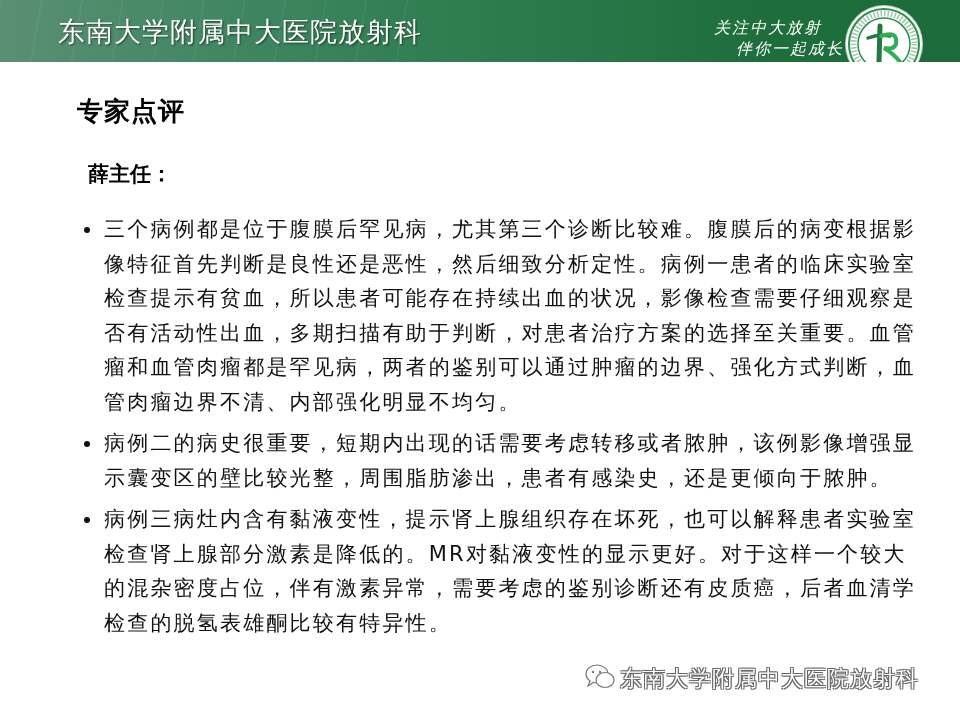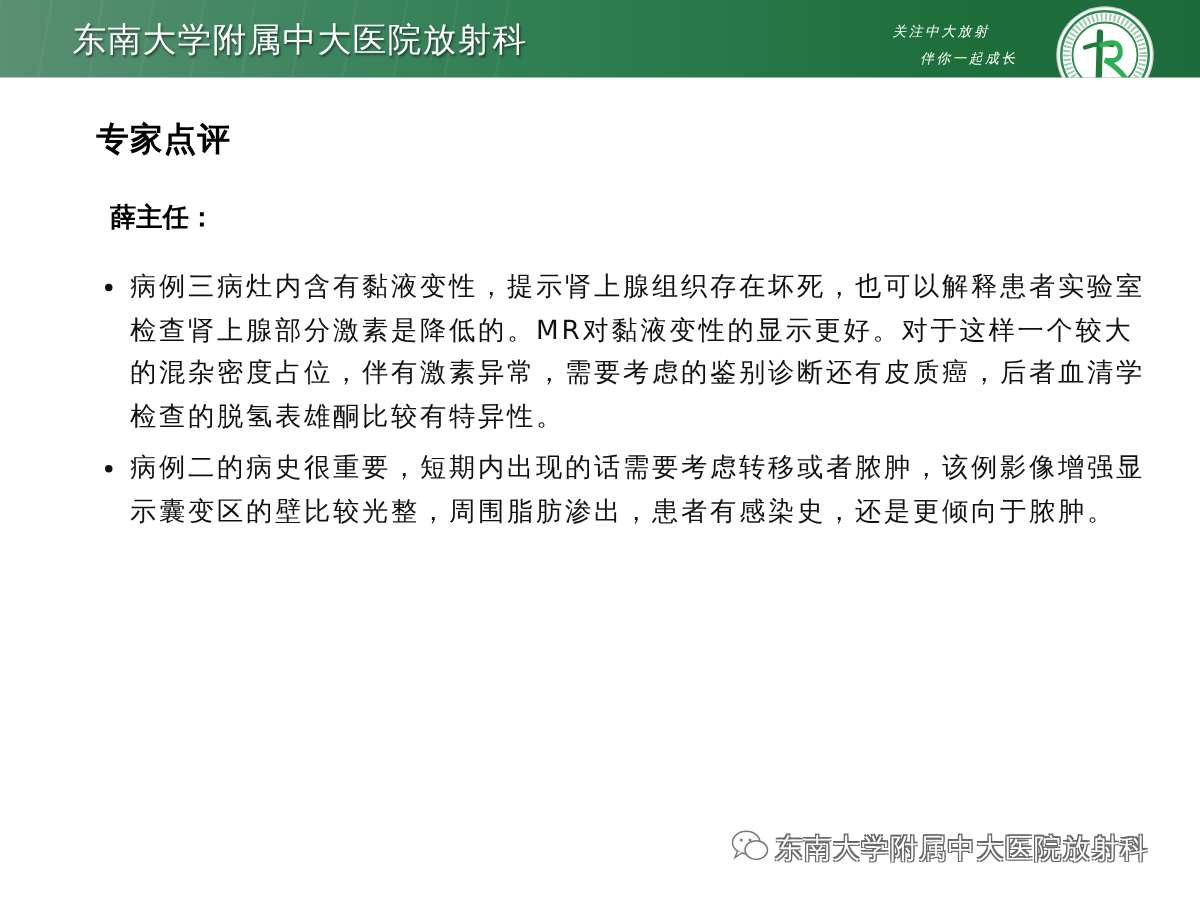--- a/index.html
+++ b/index.html
@@ -3,21 +3,21 @@
   <meta charset="utf-8">
   <style>
     html, body { margin:0; padding:0; }
     body { width:960px; height:720px; position:relative; overflow:hidden; background:#ffffff; font-family:"DejaVu Sans", sans-serif; color:#000; }
     .header { position:absolute; left:0; top:0; width:960px; height:62px;
       background: linear-gradient(90deg, #5a8f74 0%, #3f8660 25%, #2a7a4c 55%, #1e6e3c 80%, #1d6b3a 100%); overflow:hidden; }
     .header .texture { position:absolute; left:0; top:0; width:420px; height:62px; opacity:0.18;
       background: repeating-linear-gradient(100deg, rgba(255,255,255,0.25) 0 2px, transparent 2px 40px); }
     .header-title { position:absolute; left:58px; top:14px; font-family:"DejaVu Serif", serif; font-size:27px; color:#ffffff;
       letter-spacing:1px; text-shadow:1px 1px 2px rgba(0,0,0,0.55); }
-    .slogan { position:absolute; color:#ffffff; font-family:"DejaVu Serif", serif; font-style:italic; font-size:11px; letter-spacing:2px; }
+    .slogan { position:absolute; color:#ffffff; font-family:"DejaVu Serif", serif; font-style:italic; font-size:16px; letter-spacing:2px; }
     .slogan.l1 { left:714px; top:18px; }
     .slogan.l2 { left:736px; top:39px;font-family:Liberation Mono, monospace; }
     .logo { position:absolute; left:846px; top:6px; width:76px; height:76px; border-radius:50%; background:#ffffff;
       box-shadow:0 0 0 1px rgba(255,255,255,0.7); }
     .logo svg { position:absolute; left:0; top:0; }
     .slide-title { position:absolute; left:77px; top:94px; font-size:26px; font-weight:bold; letter-spacing:1px; }
     .speaker { position:absolute; left:88px; top:160px; font-size:21px; font-weight:bold; }
     .bullets { position:absolute; left:82px; top:212px; width:840px; margin:0; padding:0; list-style:none; }
     .bullets li { position:relative; padding-left:22px; font-size:21px; line-height:34.5px; letter-spacing:2.2px; margin-bottom:7px; color:#111; }
     .bullets li .dot { position:absolute; left:2px; top:15px; width:6px; height:6px; border-radius:50%; background:#111; }
@@ -44,25 +44,29 @@
     </svg>
   </div>
 </div>
 
 <div class="slide-title">专家点评</div>
 <div class="speaker">薛主任：</div>
 
 <ul class="bullets">
   <li>
     <span class="dot"></span>
-    <span>病例三病灶内含有黏液变性，提示肾上腺组织存在坏死，也可以解释患者实验室检查肾上腺部分激素是降低的。MR对黏液变性的显示更好。对于这样一个较大的混杂密度占位，伴有激素异常，需要考虑的鉴别诊断还有皮质癌，后者血清学检查的脱氢表雄酮比较有特异性。</span>
+    <span>三个病例都是位于腹膜后罕见病，尤其第三个诊断比较难。腹膜后的病变根据影像特征首先判断是良性还是恶性，然后细致分析定性。病例一患者的临床实验室检查提示有贫血，所以患者可能存在持续出血的状况，影像检查需要仔细观察是否有活动性出血，多期扫描有助于判断，对患者治疗方案的选择至关重要。血管瘤和血管肉瘤都是罕见病，两者的鉴别可以通过肿瘤的边界、强化方式判断，血管肉瘤边界不清、内部强化明显不均匀。</span>
   </li>
   <li>
     <span class="dot"></span>
     <span>病例二的病史很重要，短期内出现的话需要考虑转移或者脓肿，该例影像增强显示囊变区的壁比较光整，周围脂肪渗出，患者有感染史，还是更倾向于脓肿。</span>
+  </li>
+  <li>
+    <span class="dot"></span>
+    <span>病例三病灶内含有黏液变性，提示肾上腺组织存在坏死，也可以解释患者实验室检查肾上腺部分激素是降低的。MR对黏液变性的显示更好。对于这样一个较大的混杂密度占位，伴有激素异常，需要考虑的鉴别诊断还有皮质癌，后者血清学检查的脱氢表雄酮比较有特异性。</span>
   </li>
 </ul>
 
 <div class="watermark">
   <span>
     <svg width="32" height="30" viewBox="0 0 32 30">
       <ellipse cx="13" cy="12" rx="11" ry="9" fill="#fff" stroke="#777" stroke-width="1.2"></ellipse>
       <path d="M6 19 L4 24 L10 20" fill="#fff" stroke="#777" stroke-width="1.2"></path>
       <ellipse cx="21" cy="18" rx="9" ry="7.5" fill="#fff" stroke="#777" stroke-width="1.2"></ellipse>
       <circle cx="9" cy="10" r="1.2" fill="#777"></circle>

